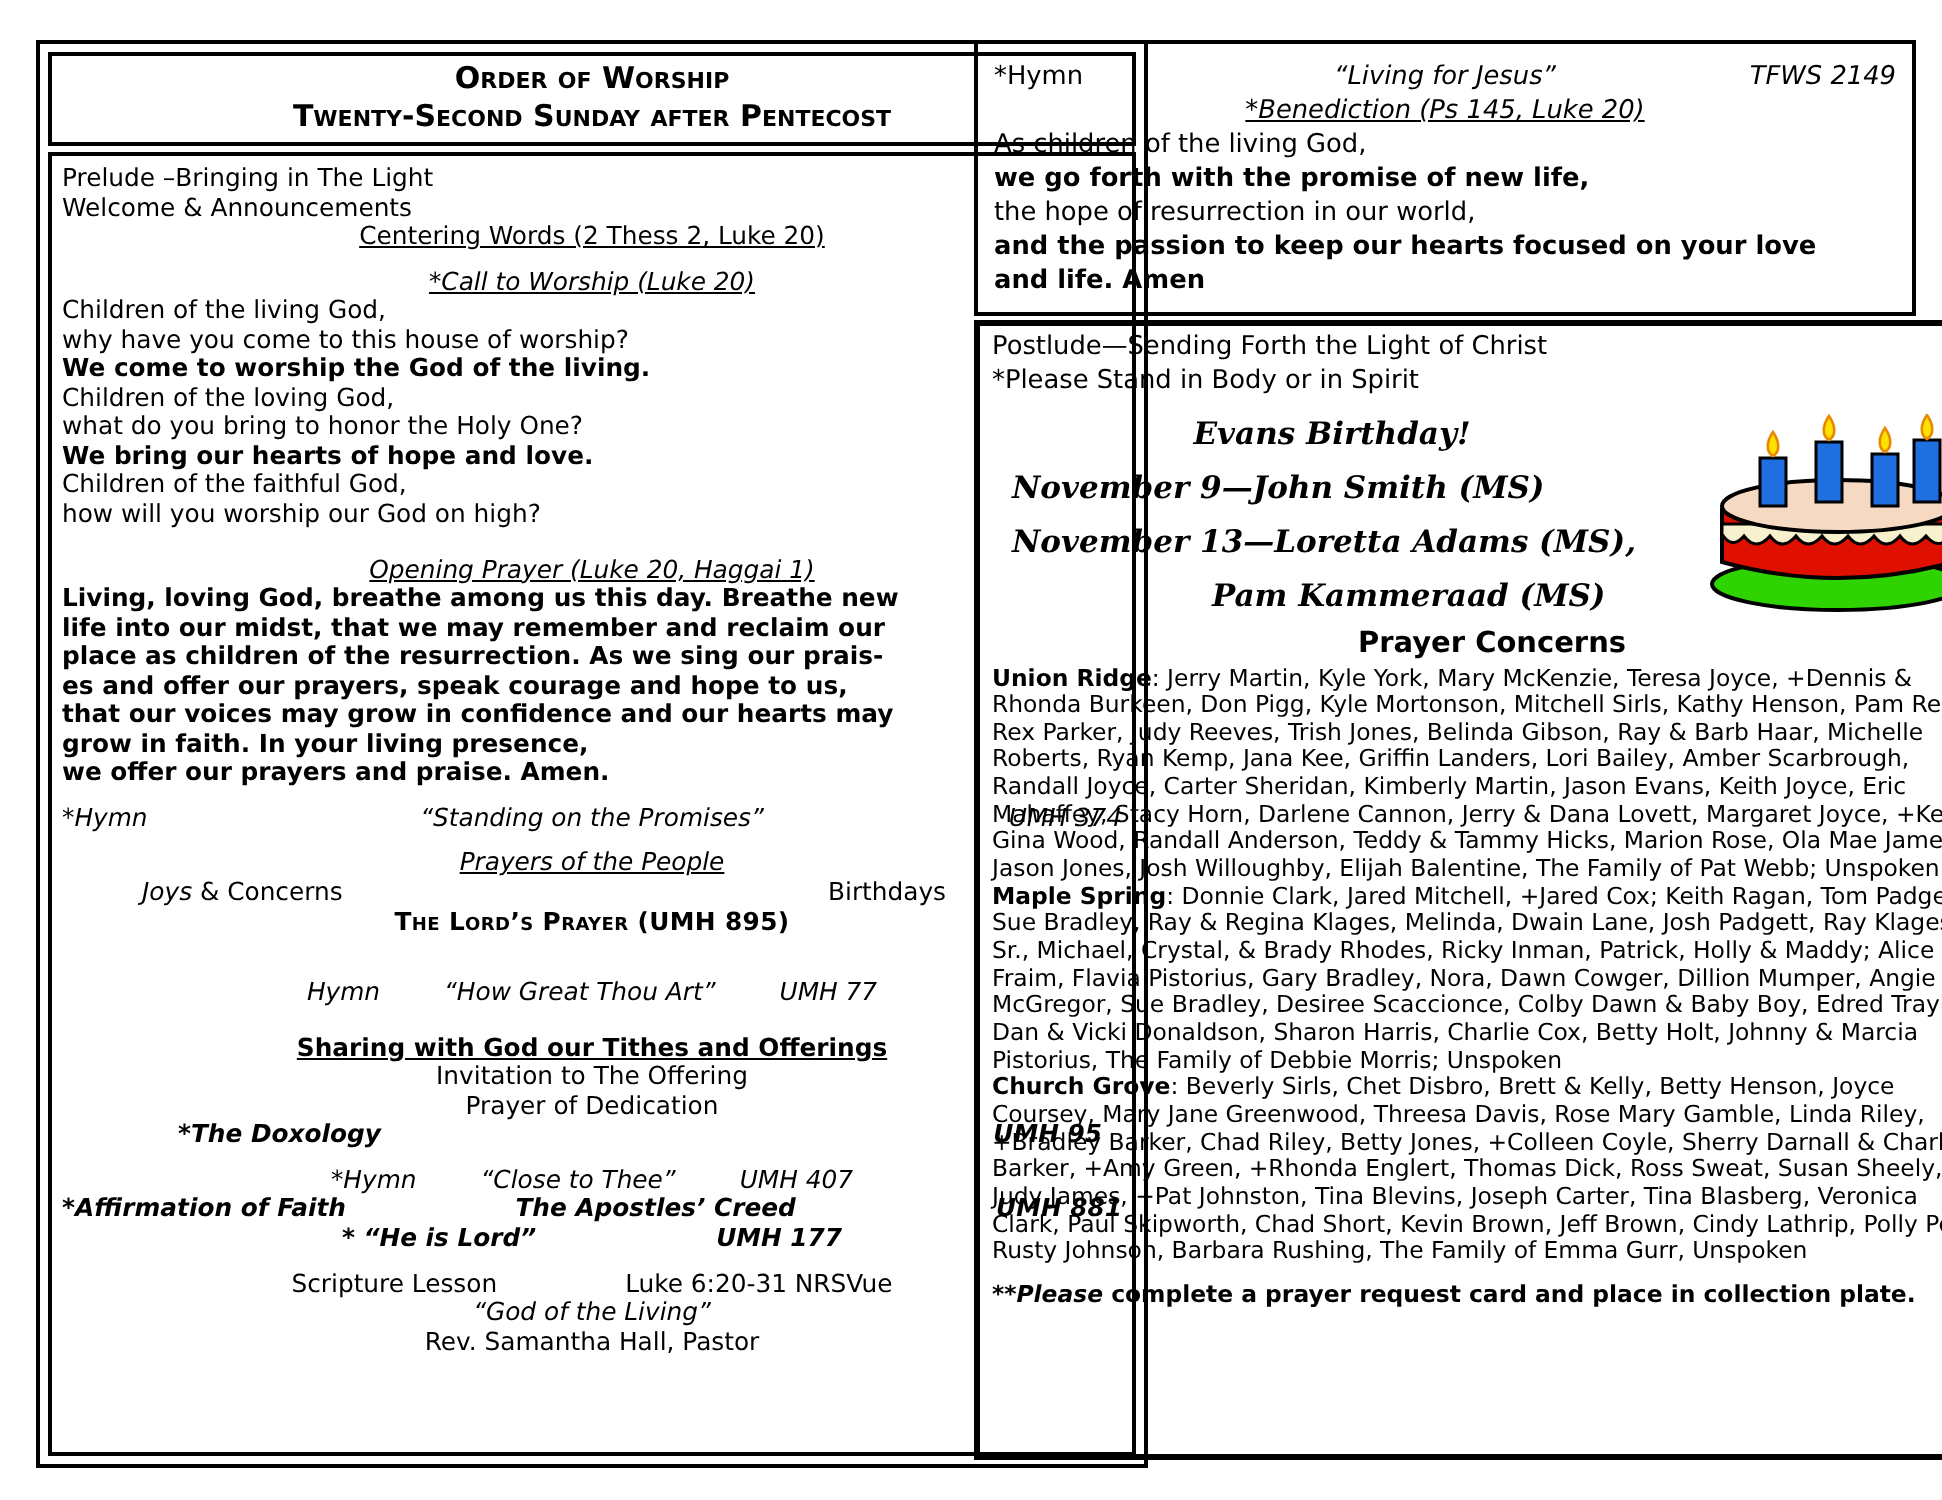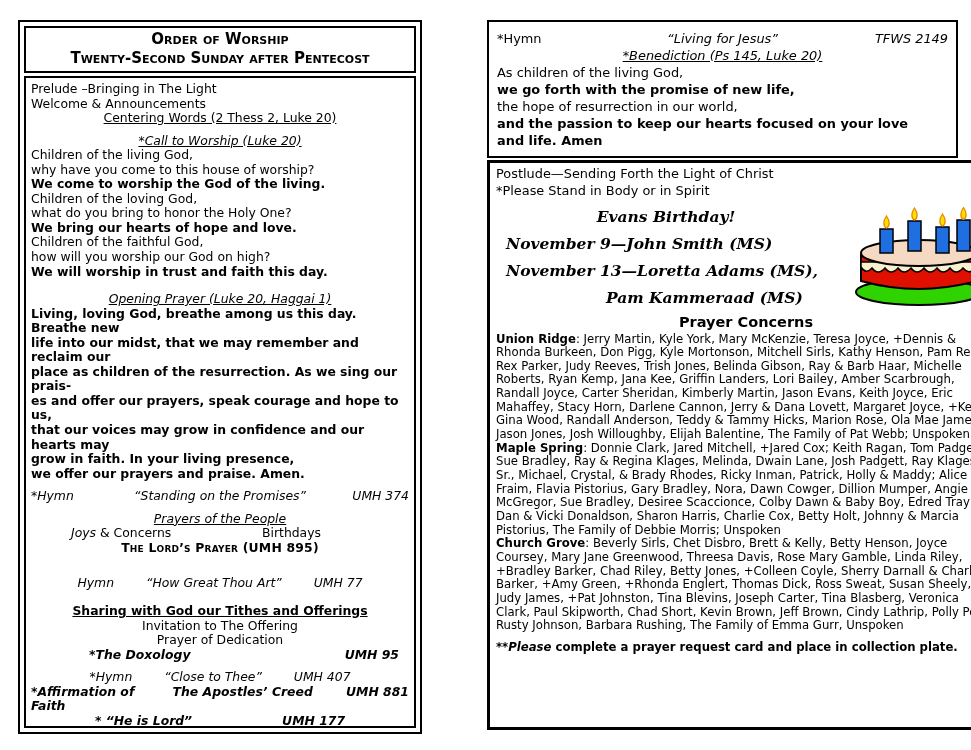--- a/index.html
+++ b/index.html
@@ -25,21 +25,21 @@
   .cr{display:flex;justify-content:center;gap:32px;}
   .cr.gap40{gap:64px;}
   .cr.gap90{gap:90px;}
   .sb{display:flex;justify-content:space-between;}
   .dox{padding-left:58px;padding-right:10px;align-items:center;}
   .joys{padding-left:40px;padding-right:88px;display:flex;}
   .joys .mla{margin-left:auto;}
 
   
   #left-panel{
-    position:absolute;left:18px;top:20px;width:404px;height:714px;
+    position:absolute;left:18px;top:20px;width:556px;height:714px;
     border:2px solid #000;box-sizing:border-box;padding:4px;
     display:flex;flex-direction:column;
   }
   #left-header{
     border:2px solid #000;text-align:center;font-weight:bold;
     font-variant:small-caps;font-size:15px;line-height:19px;padding:2px 0 3px;
   }
   #order-lines{
     border:2px solid #000;margin-top:3px;flex:1;
     padding:4px 5px;font-size:12.4px;line-height:14.55px;overflow:hidden;
@@ -87,21 +87,20 @@
       <div class="ln blank-s">&nbsp;</div>
       <div class="ln c"><span class="i u">*Call to Worship (Luke 20)</span></div>
       <div class="ln">Children of the living God,</div>
       <div class="ln">why have you come to this house of worship?</div>
       <div class="ln b">We come to worship the God of the living.</div>
       <div class="ln">Children of the loving God,</div>
       <div class="ln">what do you bring to honor the Holy One?</div>
       <div class="ln b">We bring our hearts of hope and love.</div>
       <div class="ln">Children of the faithful God,</div>
       <div class="ln">how will you worship our God on high?</div>
-      <div class="ln b">We will worship in trust and faith this day.</div>
       <div class="ln blank">&nbsp;</div>
       <div class="ln c"><span class="i u">Opening Prayer (Luke 20, Haggai 1)</span></div>
       <div class="ln b">Living, loving God, breathe among us this day. Breathe new</div>
       <div class="ln b">life into our midst, that we may remember and reclaim our</div>
       <div class="ln b">place as children of the resurrection. As we sing our prais-</div>
       <div class="ln b">es and offer our prayers, speak courage and hope to us,</div>
       <div class="ln b">that our voices may grow in confidence and our hearts may</div>
       <div class="ln b">grow in faith. In your living presence,</div>
       <div class="ln b">we offer our prayers and praise. Amen.</div>
       <div class="ln blank-s">&nbsp;</div>

